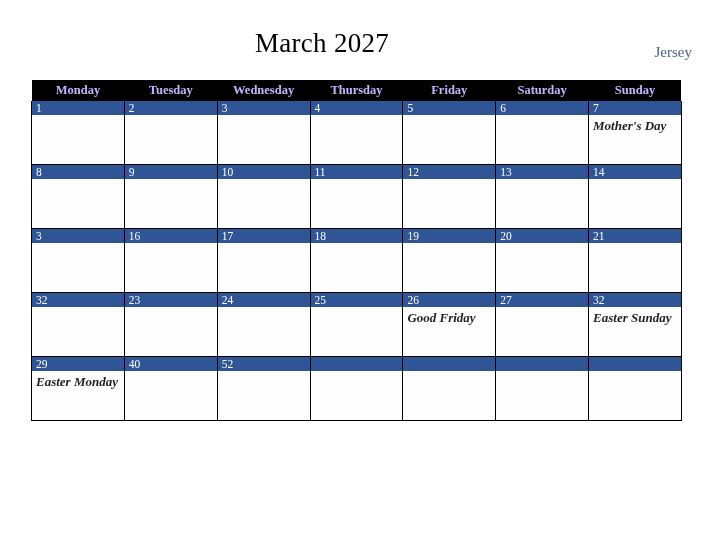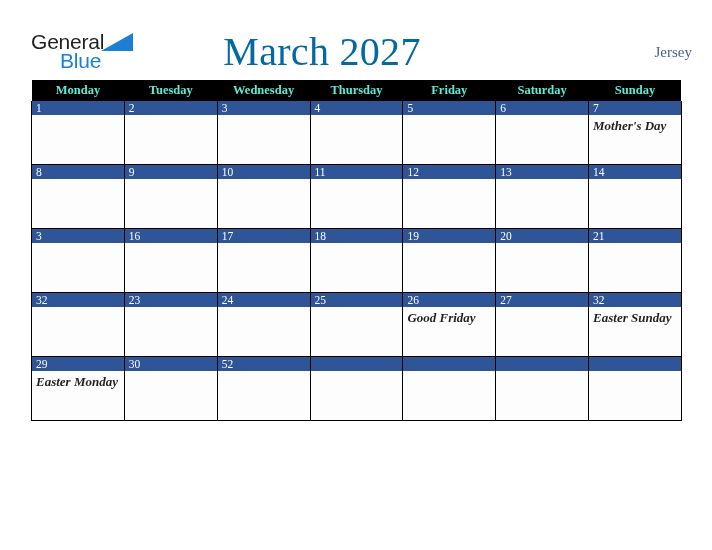--- a/index.html
+++ b/index.html
@@ -65,22 +65,22 @@
     top: 1px;
   }
 
   .cal-title {
     position: absolute;
     left: 0;
     top: 28px;
     width: 644px;
     text-align: center;
     font-family: "Liberation Serif", serif;
-    font-size: 40px;
-    color: #0369a1;
+    font-size: 27px;
+    color: #000000;
     letter-spacing: 0.3px;
   }
 
   .region-label {
     position: absolute;
     right: 20px;
     top: 44px;
     font-family: "Liberation Serif", serif;
     font-size: 15px;
     color: #4a5f8c;
@@ -95,21 +95,21 @@
   }
 
   table.cal {
     border-collapse: collapse;
     table-layout: fixed;
     width: 650px;
   }
 
   table.cal th {
     background: #000000;
-    color: #5eead4;
+    color: #c4b5fd;
     font-family: "Liberation Serif", serif;
     font-size: 12.5px;
     font-weight: bold;
     height: 21px;
     padding: 0;
     text-align: center;
     border: none;
     width: 92.85px;
   }
 
@@ -156,27 +156,20 @@
     color: #2f5597;
   }
 </style>
 </head>
 <body>
 
 <div class="page">
 
   <div class="top-bar">
 
-    <div class="logo">
-      <span class="logo-general">General</span>
-      <svg class="logo-tri-svg" width="40" height="20" viewBox="0 0 40 20">
-        <polygon points="2,19 34,19 34,1" fill="#1b7fd4"></polygon>
-      </svg>
-      <span class="logo-blue">Blue</span>
-    </div>
 
     <div class="cal-title">March 2027</div>
 
     <div class="region-label">Jersey</div>
   </div>
 
   <div class="cal-wrap">
     <table class="cal">
       <thead>
         <tr id="weekday-row">
@@ -343,21 +336,21 @@
           </tr>
           <tr>
             <td>
               <div class="day-cell-inner">
                 <div class="day-num-bar">29</div>
                 <div class="day-event">Easter Monday</div>
               </div>
             </td>
             <td>
               <div class="day-cell-inner">
-                <div class="day-num-bar">30</div>
+                <div class="day-num-bar">40</div>
               </div>
             </td>
             <td>
               <div class="day-cell-inner">
                 <div class="day-num-bar">52</div>
               </div>
             </td>
             <td class="empty">
               <div class="day-cell-inner">
                 <div class="day-num-bar"></div>

